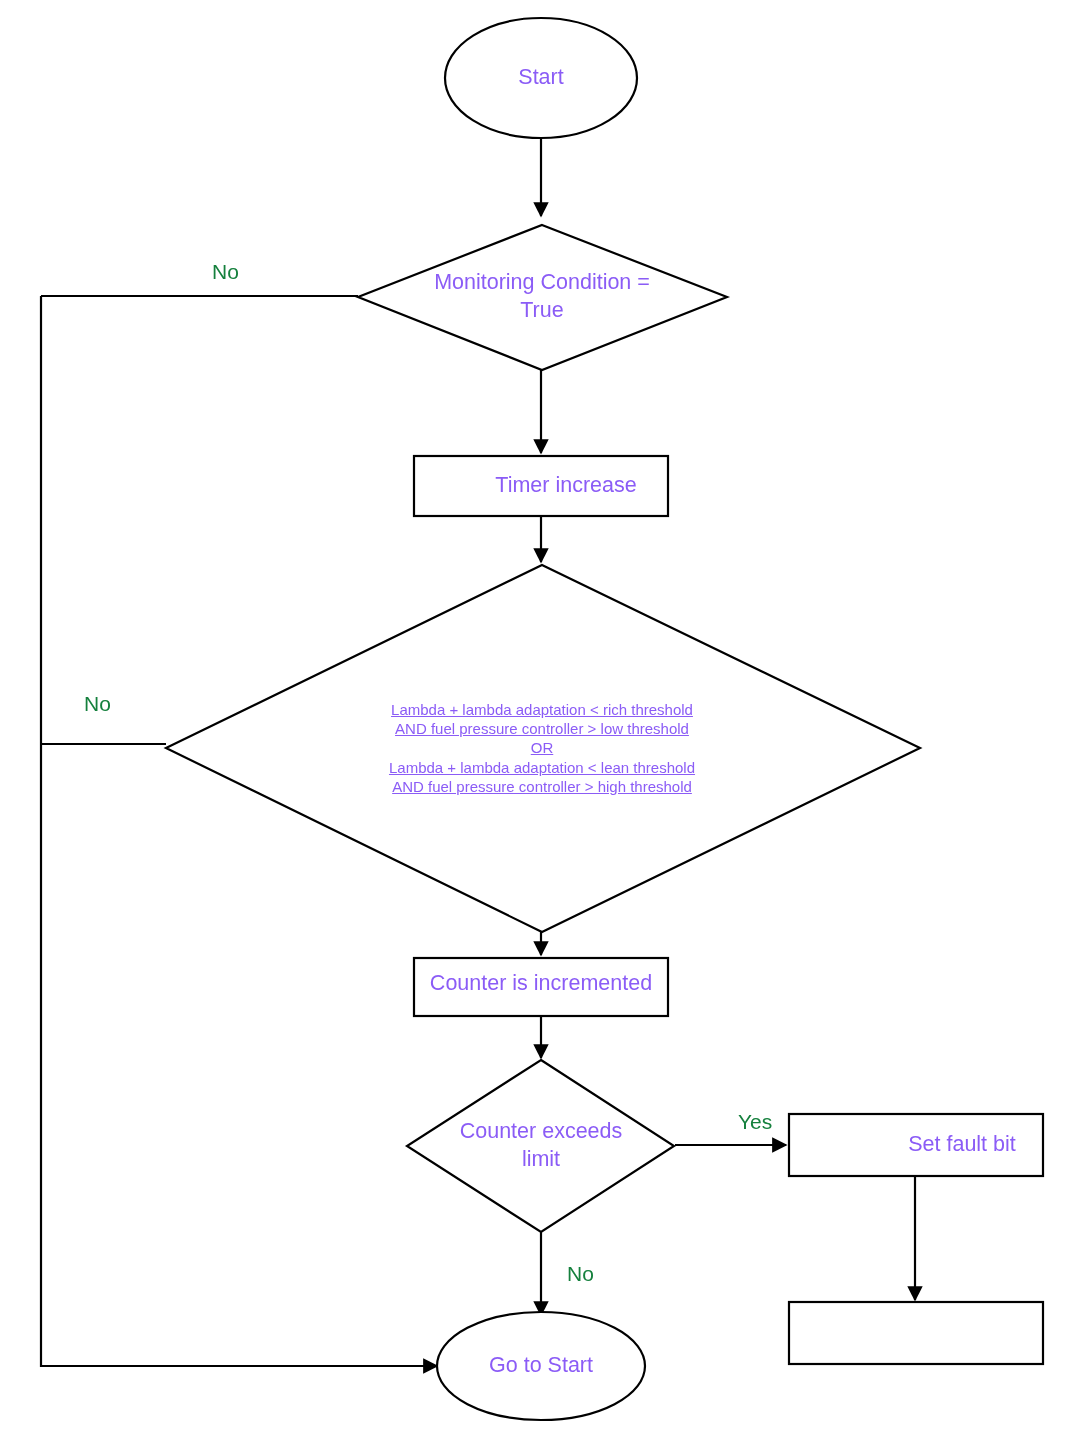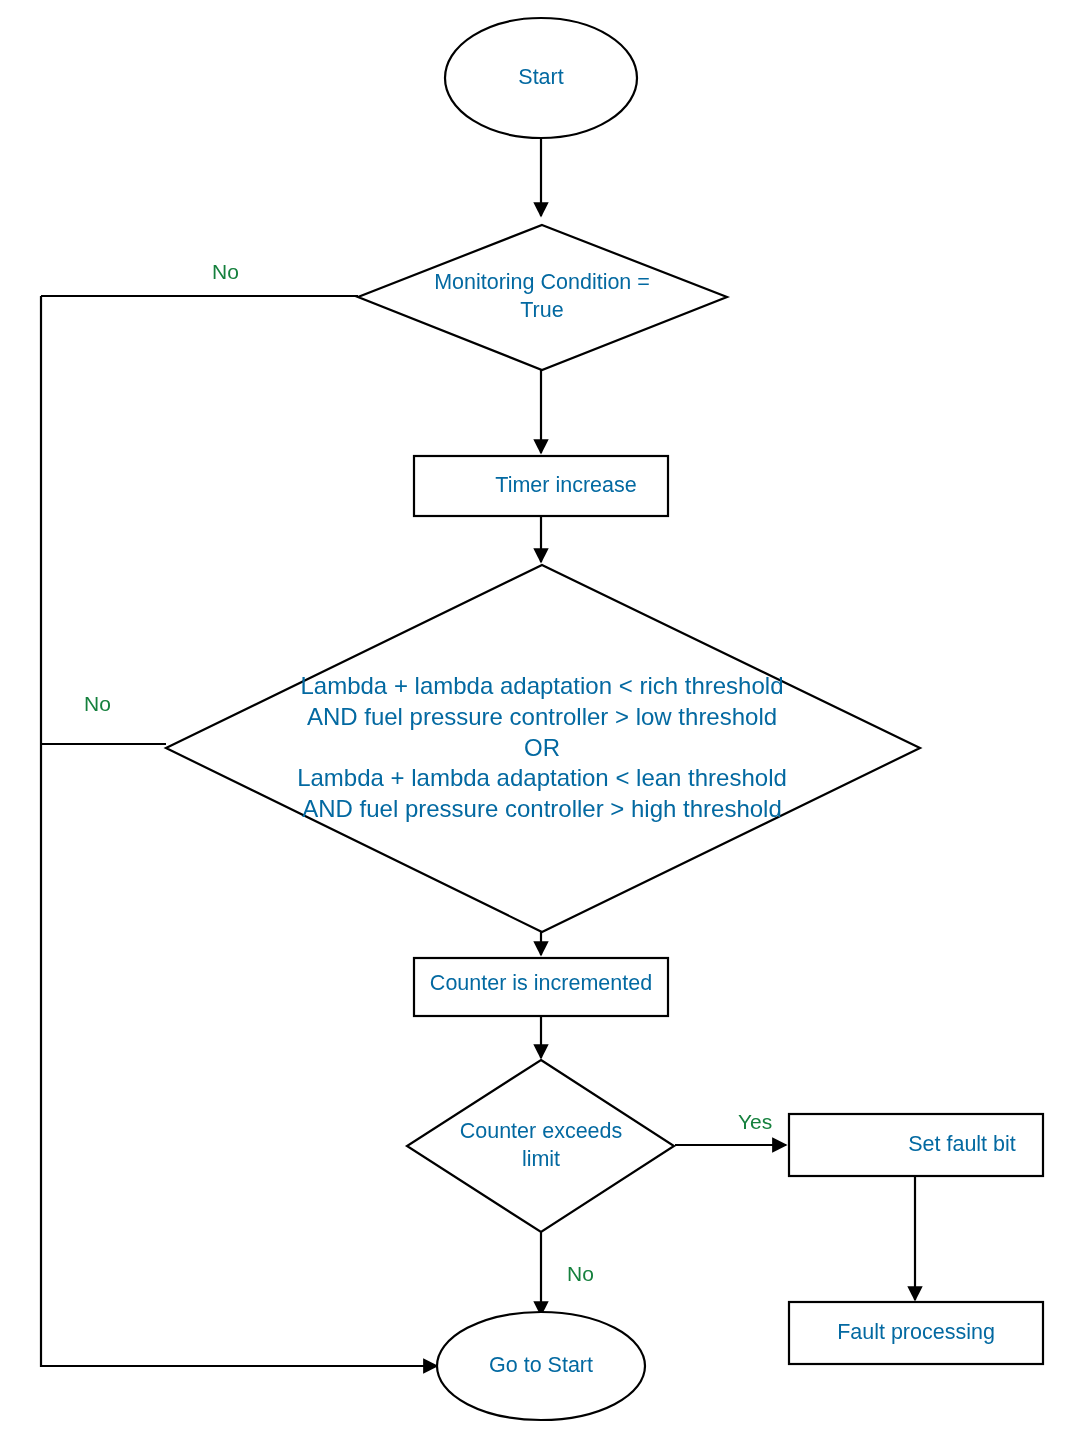--- a/index.html
+++ b/index.html
@@ -26,33 +26,33 @@
     width: 1072px;
     height: 1450px;
   }
   .node-text {
     position: absolute;
     display: flex;
     align-items: center;
     justify-content: center;
     text-align: center;
     font-family: "Liberation Sans", sans-serif;
-    color: #0369a1;
+    color: #8b5cf6;
     line-height: 1.28;
     white-space: pre-line;
     pointer-events: none;
   }
   .edge-label {
     position: absolute;
     font-family: "Liberation Sans", sans-serif;
     font-size: 21px;
     color: #15803d;
     white-space: nowrap;
   }
-  .t-20 { font-size: 24px; }
+  .t-20 { font-size: 15px; text-decoration: underline; }
   .t-21 { font-size: 21.5px; }
 </style>
 </head>
 <body>
 
 <div id="canvas">
 
   <svg class="layer" viewBox="0 0 1072 1450">
     <defs>
       <marker id="arrow" viewBox="0 0 10 10" refX="9" refY="5" markerWidth="7" markerHeight="7" orient="auto-start-reverse">
@@ -117,21 +117,20 @@
 Lambda + lambda adaptation &lt; lean threshold
 AND fuel pressure controller &gt; high threshold</div>
 
   <div class="node-text t-21" style="left:414px; top:958px; width:254px; height:52px;">Counter is incremented</div>
 
   <div class="node-text t-21" style="left:431px; top:1113px; width:220px; height:66px;">Counter exceeds
 limit</div>
 
   <div class="node-text t-21" style="left:789px; top:1114px; width:254px; height:62px;padding-left:46px;">Set fault bit</div>
 
-  <div class="node-text t-21" style="left:789px; top:1302px; width:254px; height:62px;">Fault processing</div>
 
   <div class="node-text t-21" style="left:441px; top:1338px; width:200px; height:56px;">Go to Start</div>
 
   <div class="edge-label" style="left:212px; top:260px;">No</div>
 
   <div class="edge-label" style="left:84px; top:692px;">No</div>
 
   <div class="edge-label" style="left:706px; top:1110px;margin-left:32px;">Yes</div>
 
   <div class="edge-label" style="left:567px; top:1262px;">No</div>

